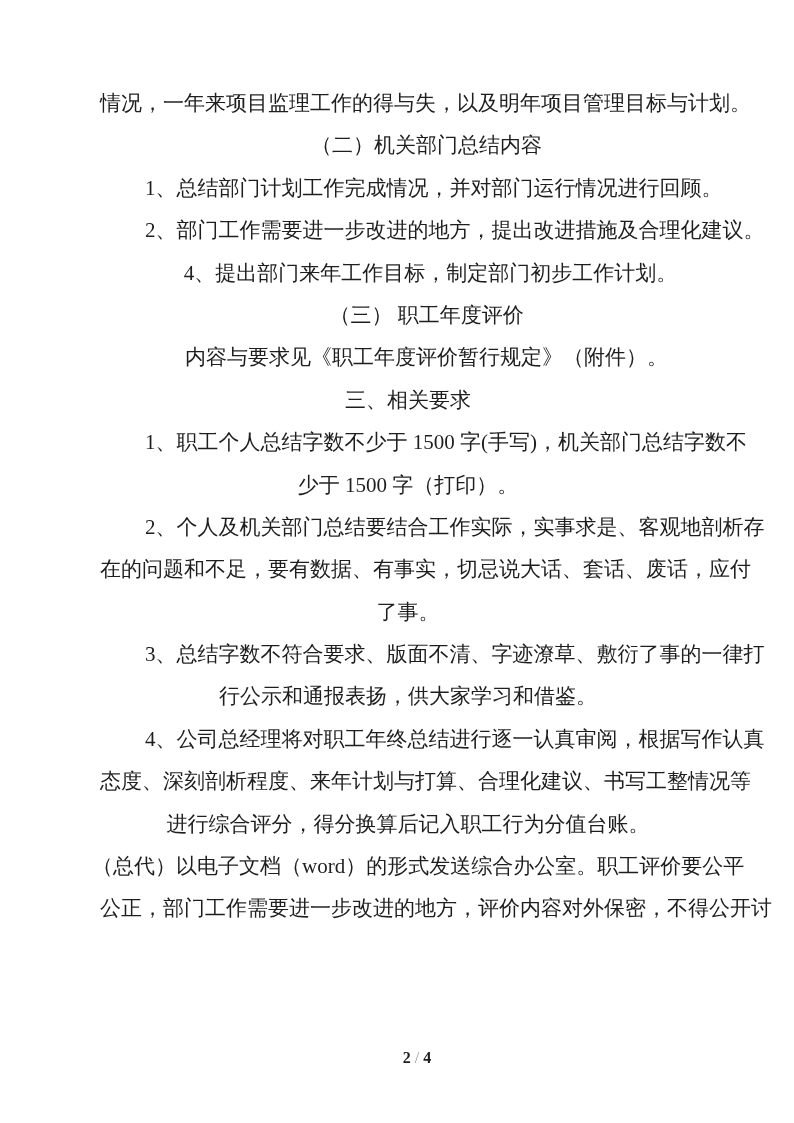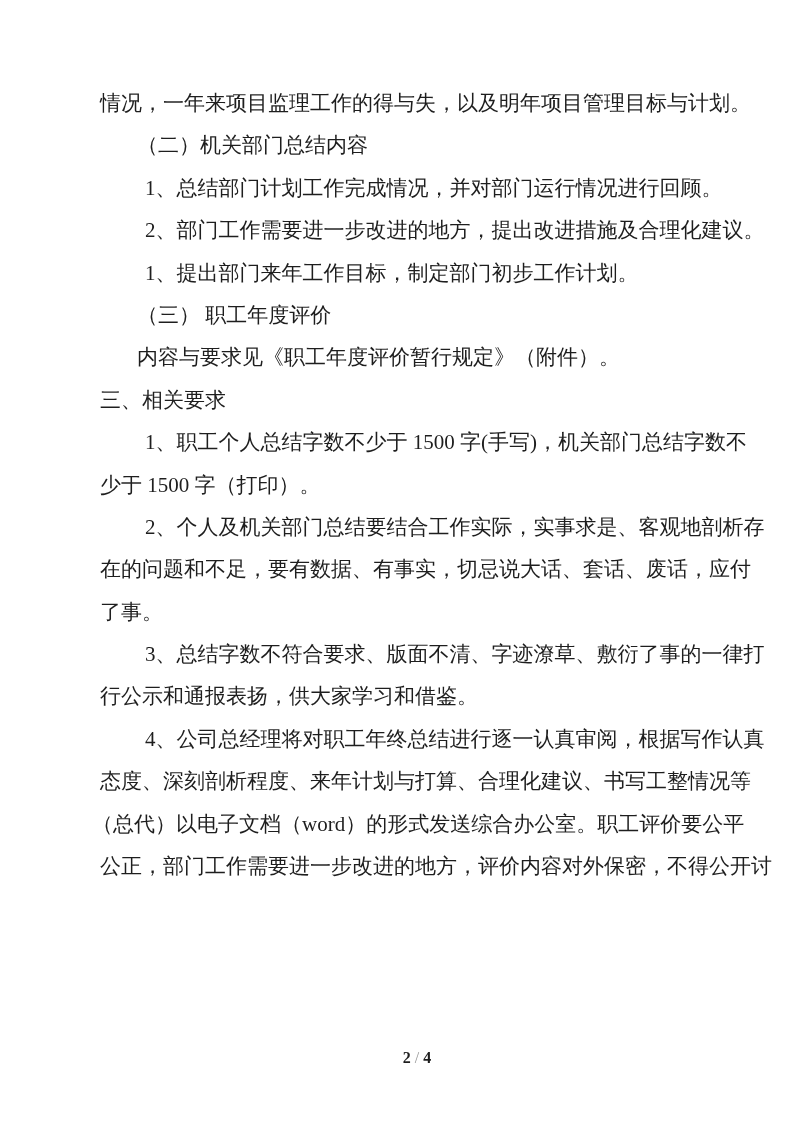--- a/index.html
+++ b/index.html
@@ -21,20 +21,21 @@
     left: 100px;
     top: 82px;
     width: 616px;
     font-size: 21px;
   }
   .line {
     height: 42.4px;
     line-height: 42.4px;
     white-space: nowrap;
     letter-spacing: 0px;
+    text-align: center;
   }
   
   .ip { padding-left: 37px; }
   
   .in { padding-left: 45px; }
   
   .hang { margin-left: -8px; }
   .footer {
     position: absolute;
     left: 0;
@@ -55,33 +56,34 @@
 </style>
 </head>
 <body>
 
 <div class="page">
   <div class="content">
     <div class="line">情况，一年来项目监理工作的得与失，以及明年项目管理目标与计划。</div>
     <div class="line ip">（二）机关部门总结内容</div>
     <div class="line in">1、总结部门计划工作完成情况，并对部门运行情况进行回顾。</div>
     <div class="line in">2、部门工作需要进一步改进的地方，提出改进措施及合理化建议。</div>
-    <div class="line in">1、提出部门来年工作目标，制定部门初步工作计划。</div>
+    <div class="line in">4、提出部门来年工作目标，制定部门初步工作计划。</div>
     <div class="line ip">（三） 职工年度评价</div>
     <div class="line ip">内容与要求见《职工年度评价暂行规定》（附件）。</div>
     <div class="line">三、相关要求</div>
     <div class="line in">1、职工个人总结字数不少于 1500 字(手写)，机关部门总结字数不</div>
     <div class="line">少于 1500 字（打印）。</div>
     <div class="line in">2、个人及机关部门总结要结合工作实际，实事求是、客观地剖析存</div>
     <div class="line">在的问题和不足，要有数据、有事实，切忌说大话、套话、废话，应付</div>
     <div class="line">了事。</div>
     <div class="line in">3、总结字数不符合要求、版面不清、字迹潦草、敷衍了事的一律打</div>
     <div class="line">行公示和通报表扬，供大家学习和借鉴。</div>
     <div class="line in">4、公司总经理将对职工年终总结进行逐一认真审阅，根据写作认真</div>
     <div class="line">态度、深刻剖析程度、来年计划与打算、合理化建议、书写工整情况等</div>
+    <div class="line">进行综合评分，得分换算后记入职工行为分值台账。</div>
     <div class="line hang">（总代）以电子文档（word）的形式发送综合办公室。职工评价要公平</div>
     <div class="line">公正，部门工作需要进一步改进的地方，评价内容对外保密，不得公开讨</div>
   </div>
 
   <div class="footer">
     <span>2</span><span class="sep">/</span><span>4</span>
   </div>
 </div>
 
 </body></html>

